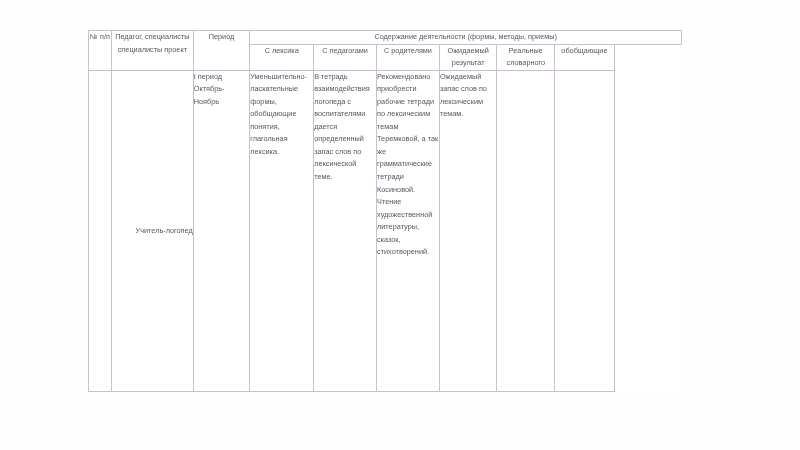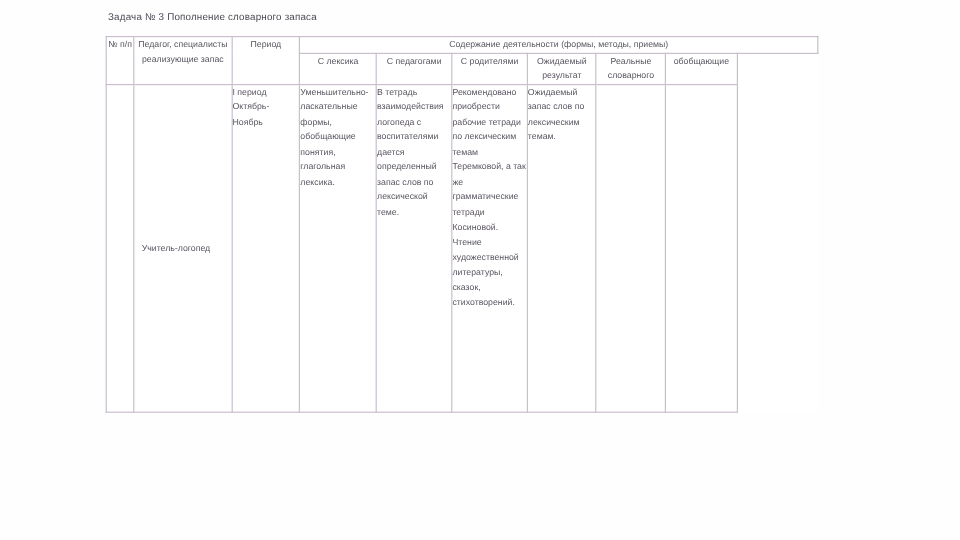--- a/index.html
+++ b/index.html
@@ -32,21 +32,21 @@
     position: absolute;
     left: 88px;
     top: 30px;
     width: 594px;
     height: 406px;
   }
   table.grid {
     border-collapse: collapse;
     table-layout: fixed;
     width: 594px;
-    height: 314px;
+    height: 362px;
     background: #ffffff;
   }
   table.grid td,
   table.grid th {
     border: 1px solid #c9bfcd;
     padding: 0;
     vertical-align: top;
     font-weight: normal;
     font-size: 7.3px;
     color: #5a5560;
@@ -72,53 +72,52 @@
   .hcell-span {
     vertical-align: middle;
     padding: 5px 4px;
   }
   .bodycell {
     padding: 6px 4px 4px 4px;
     vertical-align: top;
   }
   .bodycell.mid {
     vertical-align: middle;
-    text-align: left;
+    text-align: right;
     padding-left: 6px;
   }
   .bodycell.mid-c {
     vertical-align: middle;
     text-align: center;
   }
 </style>
 </head>
 <body>
 
 <div id="page">
 
-  <div id="doc-title">Задача № 3 Пополнение словарного запаса</div>
 
   <div id="table-wrap">
     <table class="grid">
       <colgroup>
         <col style="width:22px">
         <col style="width:78px">
         <col style="width:54px">
         <col style="width:61px">
         <col style="width:60px">
         <col style="width:60px">
         <col style="width:55px">
         <col style="width:55px">
         <col style="width:57px">
         <col style="width:64px">
       </colgroup>
       <thead>
         <tr>
           <th class="hcell c0" rowspan="2">№ п/п</th>
-          <th class="hcell c1" rowspan="2">Педагог, специалисты реализующие запас</th>
+          <th class="hcell c1" rowspan="2">Педагог, специалисты специалисты проект</th>
           <th class="hcell c2" rowspan="2">Период</th>
           <th class="hcell-span c3" colspan="7">Содержание деятельности (формы, методы, приемы)</th>
         </tr>
         <tr>
           <th class="hcell c3">С лексика</th>
           <th class="hcell c4">С педагогами</th>
           <th class="hcell c5">С родителями</th>
           <th class="hcell c6">Ожидаемый результат</th>
           <th class="hcell c7">Реальные словарного</th>
           <th class="hcell c8">обобщающие</th>

